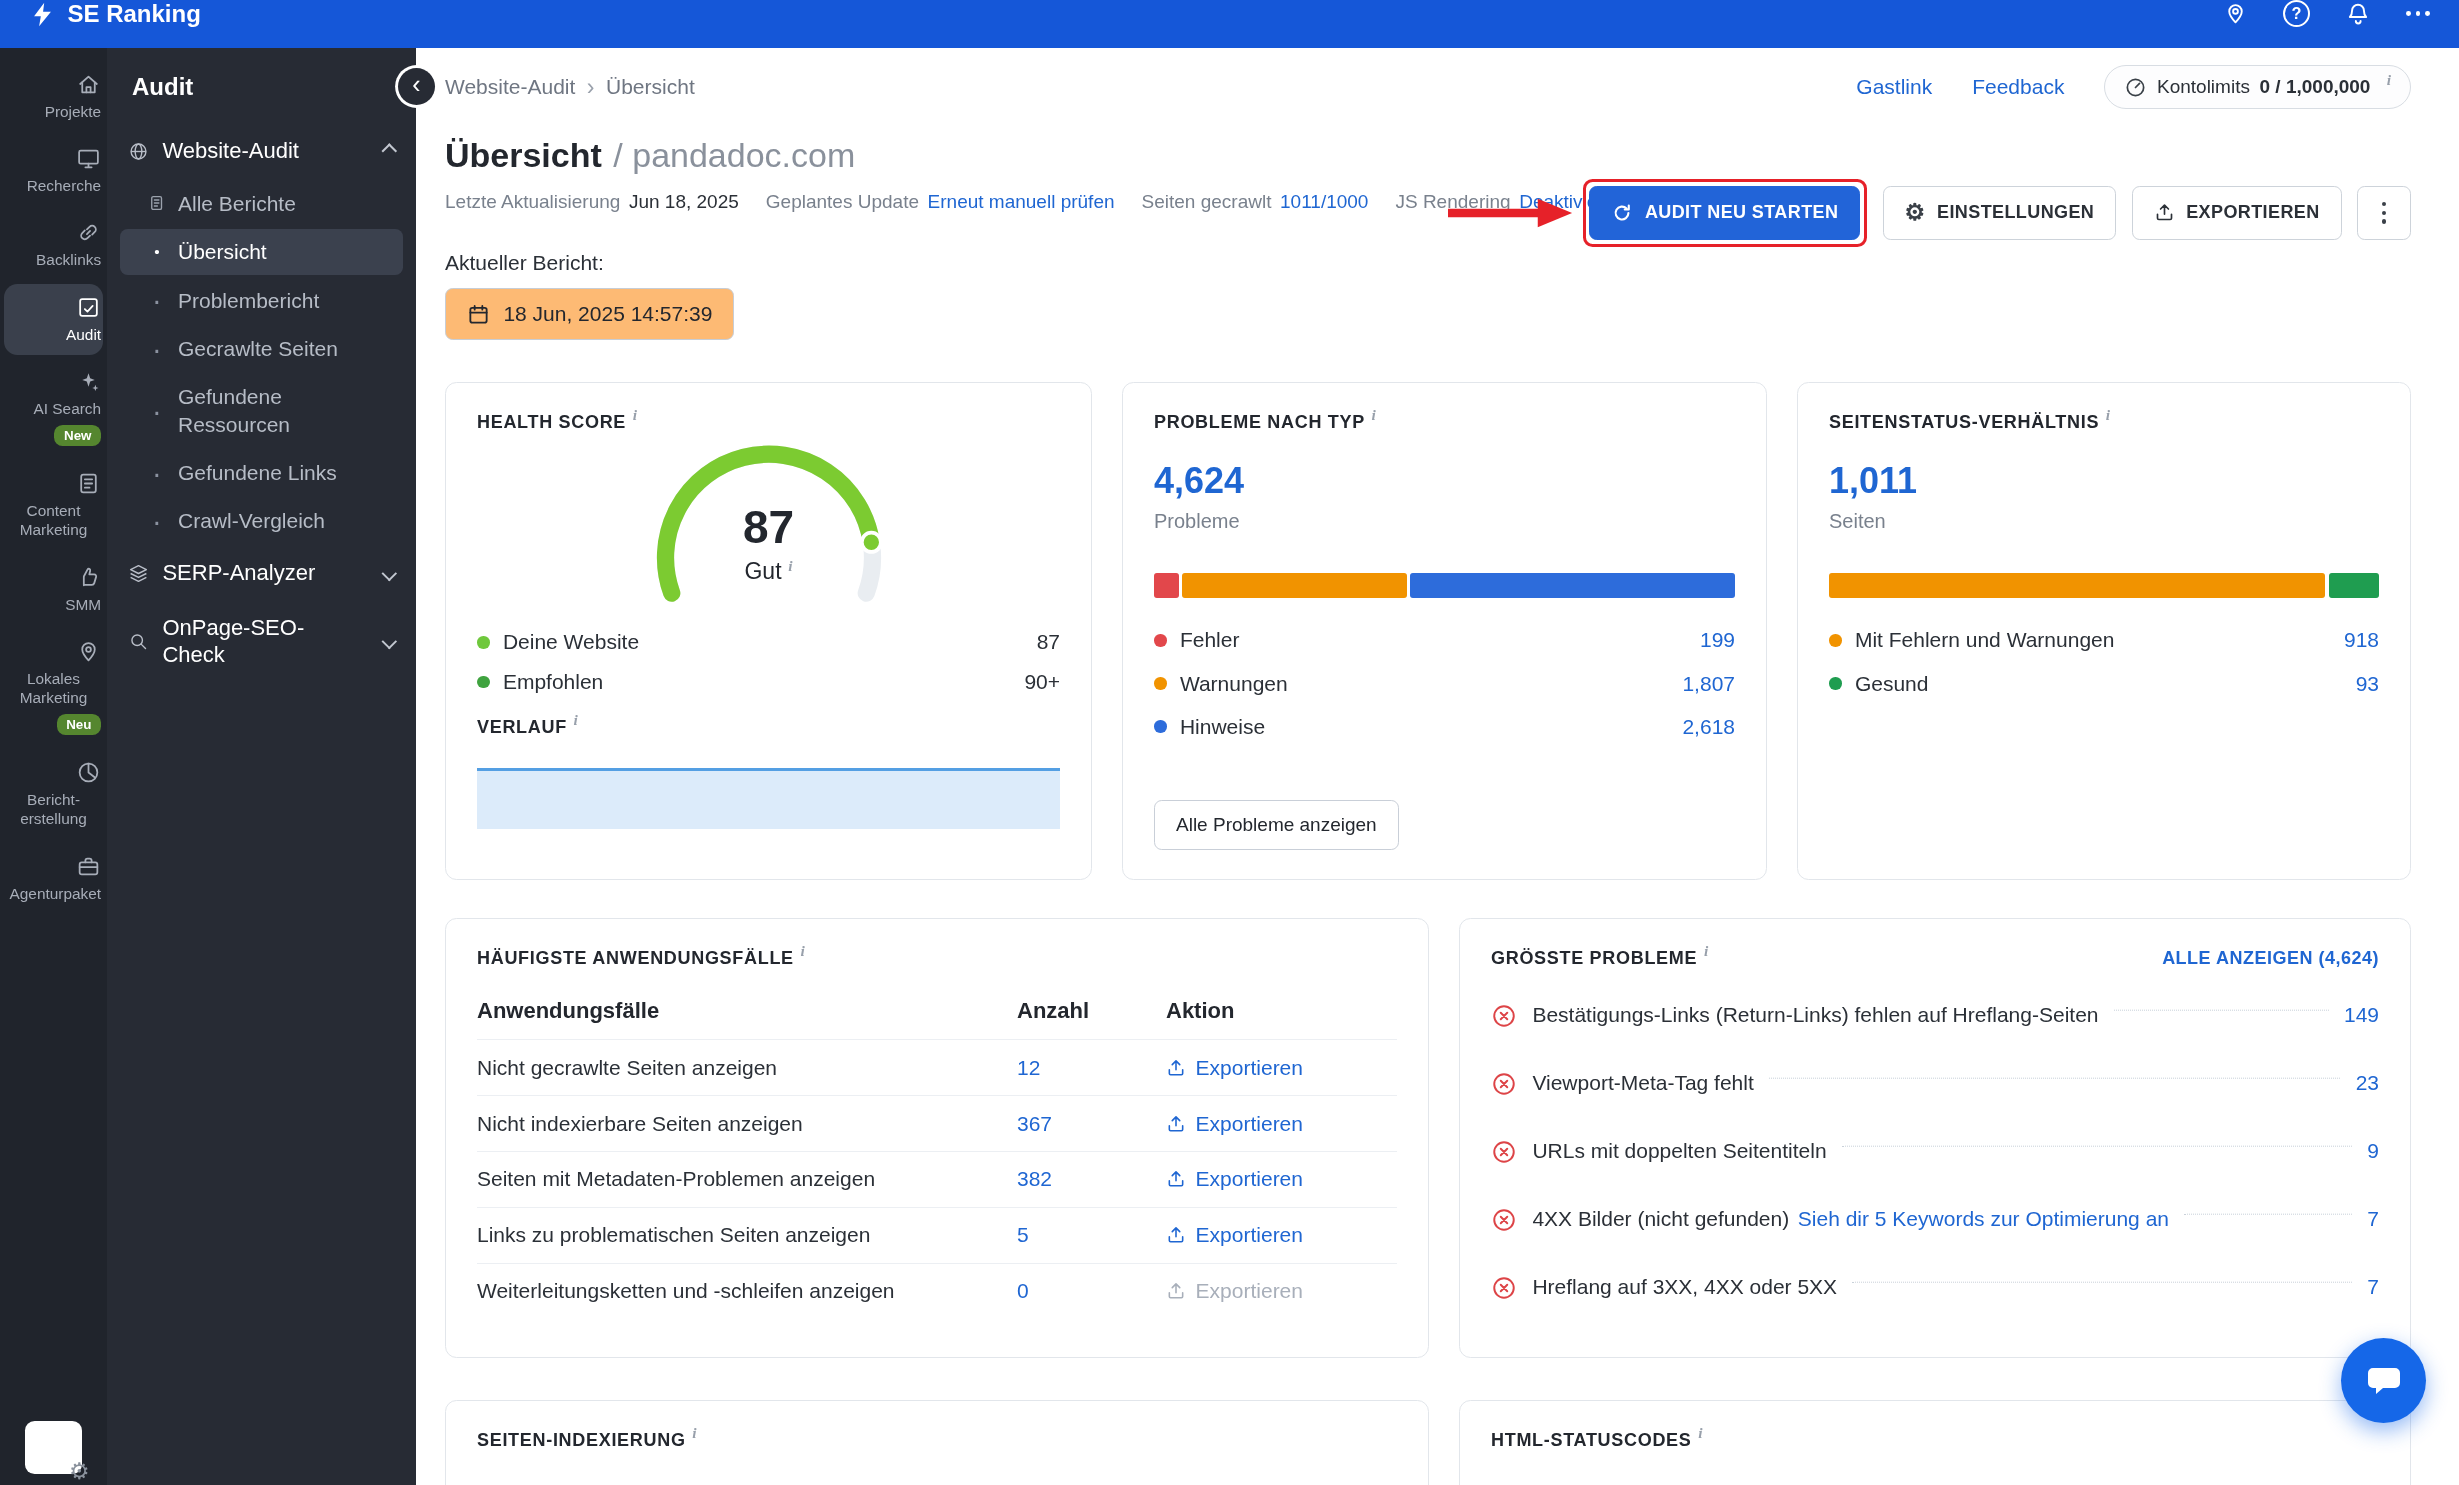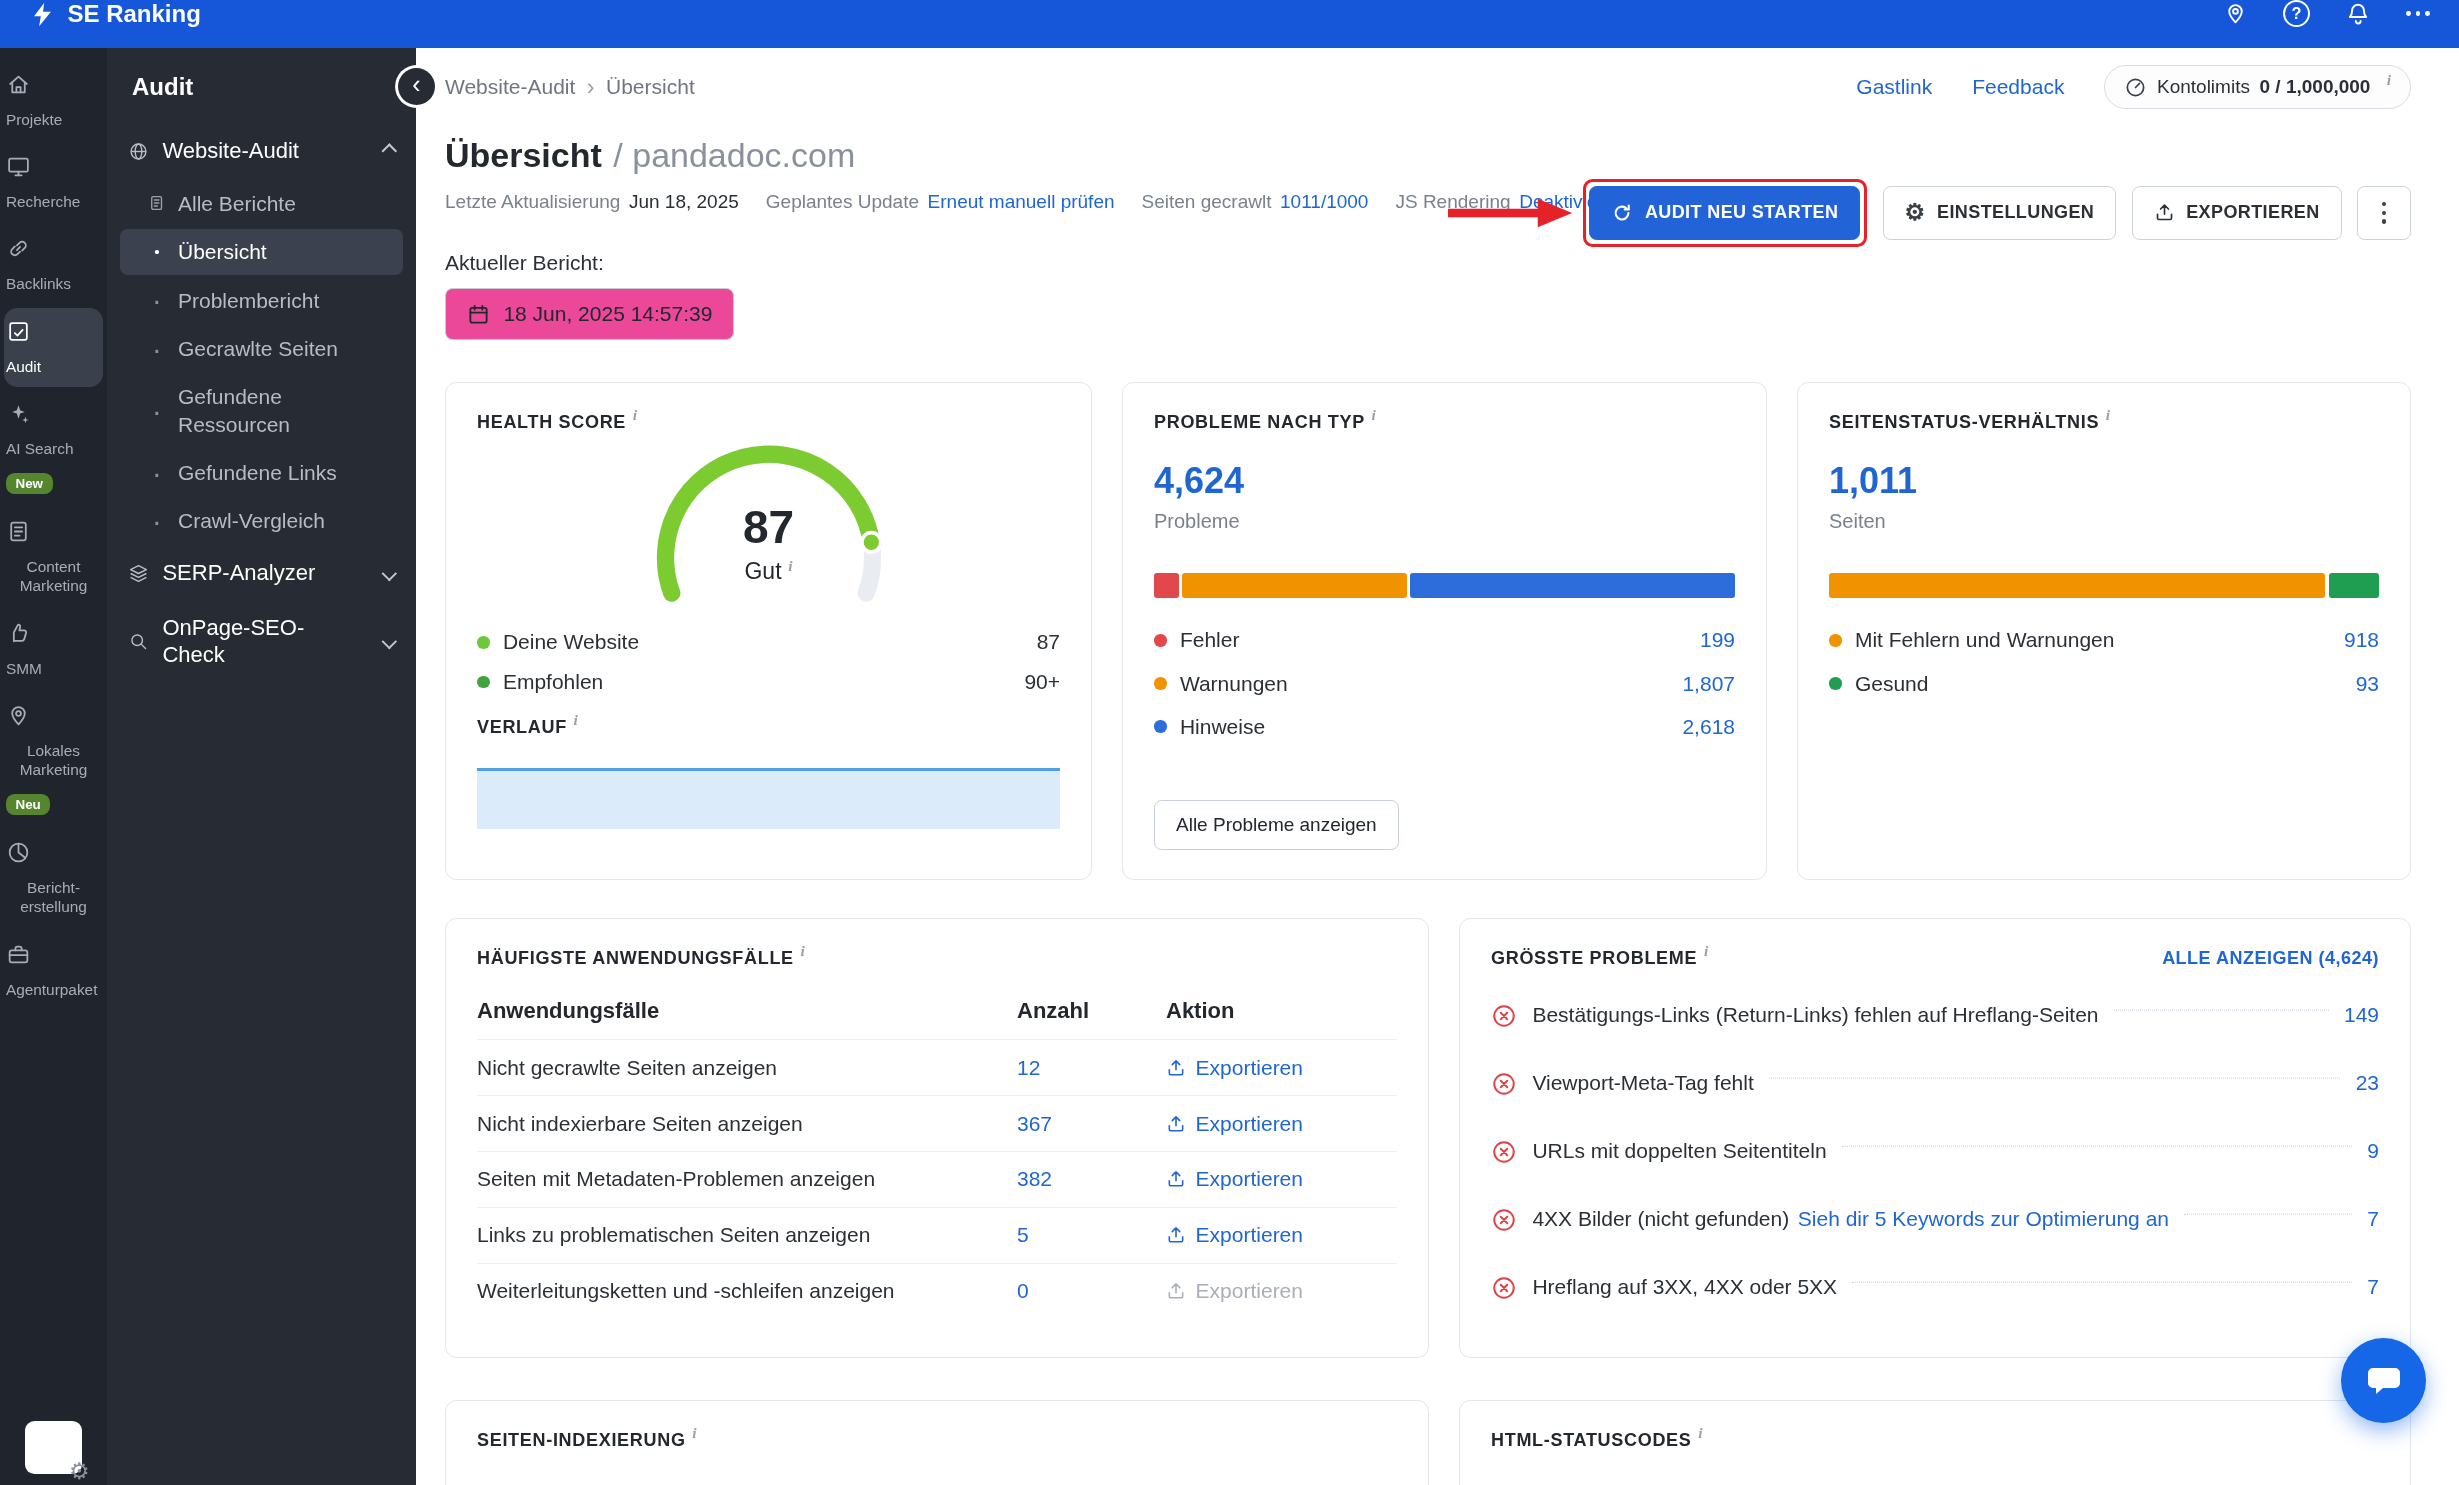--- a/index.html
+++ b/index.html
@@ -15,21 +15,21 @@
   .help-circle{width:27px;height:27px;border:2.4px solid #fff;border-radius:50%;display:flex;align-items:center;justify-content:center;font-size:16.3px;font-weight:700}
   .help-circle::before{content:"?"}
   .hdots{display:flex;gap:4.8px}
   .hdots i{width:4.8px;height:4.8px;border-radius:50%;background:#fff}
 
   
   .app{display:flex;height:1437px}
 
   
   .iconbar{width:107px;background:#20242C;display:flex;flex-direction:column;align-items:center;padding-top:13.4px;gap:3.8px;position:relative;flex-shrink:0}
-  .nav-item{width:99px;display:flex;flex-direction:column;align-items:flex-start;gap:13px;padding:10.6px 1.9px;cursor:pointer;color:#A7ADB8;border-radius:13.4px}
+  .nav-item{width:99px;display:flex;flex-direction:column;align-items:flex-end;gap:5px;padding:10.6px 1.9px;cursor:pointer;color:#A7ADB8;border-radius:13.4px}
   .nav-label{font-size:15.4px;text-align:center;line-height:1.25}
   .nav-item.active{background:#3A404C;color:#fff}
   .badge{background:#55862F;color:#fff;font-size:13.4px;line-height:1;padding:3.8px 9.6px;border-radius:8.6px;font-weight:700;margin-top:1.9px}
   .side-widget{position:absolute;left:25px;bottom:11.5px;width:57px;height:53px;background:#fff;border-radius:9.6px;cursor:pointer}
   .side-gear{position:absolute;left:69px;bottom:0;color:#8A919C;font-size:23px;cursor:pointer}
   .gear-glyph::before{content:"⚙"}
 
   
   .subbar{width:309px;background:#272B34;color:#fff;padding-top:25px;flex-shrink:0}
   .subbar-title{font-size:24px;font-weight:700;padding:0 25px 23px}
@@ -70,21 +70,21 @@
   .actions{position:absolute;top:131px;right:48px;display:flex;align-items:center;gap:15.4px;z-index:5}
   .btn{height:54px;display:inline-flex;align-items:center;gap:11.5px;padding:0 21px;border:1.4px solid #CDD3DA;border-radius:7.7px;background:#fff;font-size:18px;font-weight:700;letter-spacing:0.4px;color:#2B3037;cursor:pointer;font-family:inherit;white-space:nowrap}
   .btn-primary{background:#2264D8;border-color:#2264D8;color:#fff}
   .btn-square{width:54px;padding:0;justify-content:center}
   .red-box{position:relative;border:3.8px solid #E62129;border-radius:9.6px;padding:3.8px}
   .anno-arrow{position:absolute;left:-142px;top:50%;transform:translateY(-50%)}
   .vdots{display:flex;flex-direction:column;gap:4.3px}
   .vdots i{width:4.3px;height:4.3px;background:#3A4048;border-radius:50%}
 
   .report-label{margin-top:38px;font-size:21px;color:#2B3037}
-  .date-btn{margin-top:13.4px;display:inline-flex;align-items:center;gap:13.4px;height:52px;padding:0 21px;border:1.4px solid #C7CDD5;border-radius:7.7px;background:#ec4899;font-size:21px;cursor:pointer;font-family:inherit;color:#23272E}
+  .date-btn{margin-top:13.4px;display:inline-flex;align-items:center;gap:13.4px;height:52px;padding:0 21px;border:1.4px solid #C7CDD5;border-radius:7.7px;background:#fdba74;font-size:21px;cursor:pointer;font-family:inherit;color:#23272E}
 
   
   .cards-row1{display:grid;grid-template-columns:647px 645px 1fr;gap:30px;margin-top:42px}
   .cards-row2{display:grid;grid-template-columns:984px 1fr;gap:30px;margin-top:38px}
   .cards-row3{display:grid;grid-template-columns:984px 1fr;gap:30px;margin-top:42px}
   .card{background:#fff;border:1.4px solid #E2E6EB;border-radius:11.5px;padding:29px 31px;position:relative}
   .cards-row1 .card{height:498px}
   .cards-row2 .card{height:440px}
   .cards-row3 .card{height:115px}
   .card-title{font-size:18px;font-weight:700;letter-spacing:0.7px;color:#23272E}

